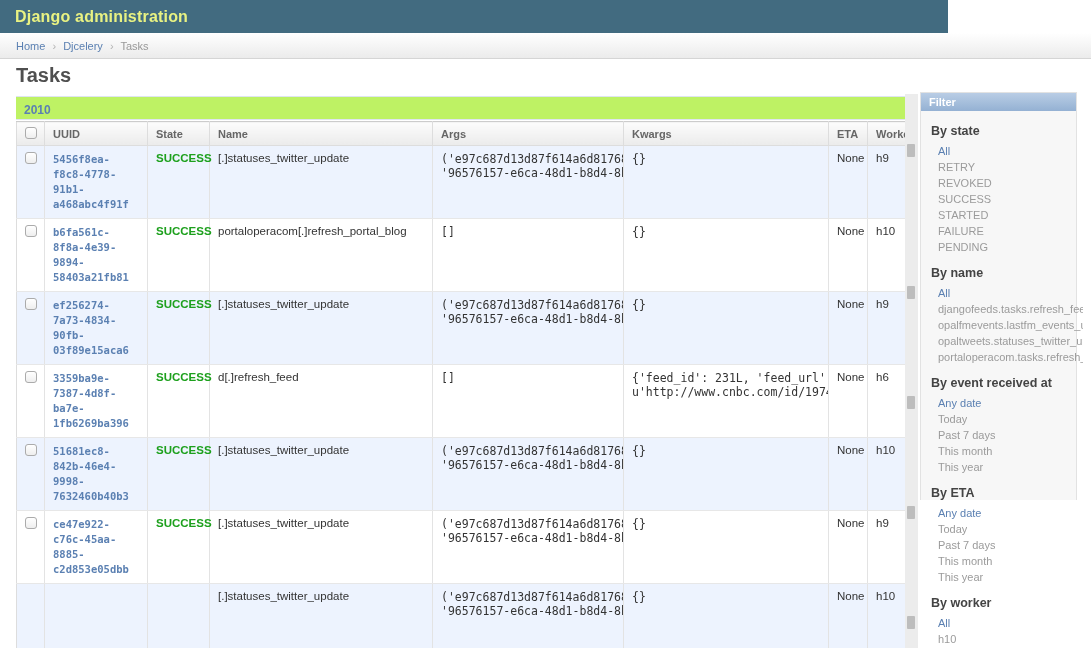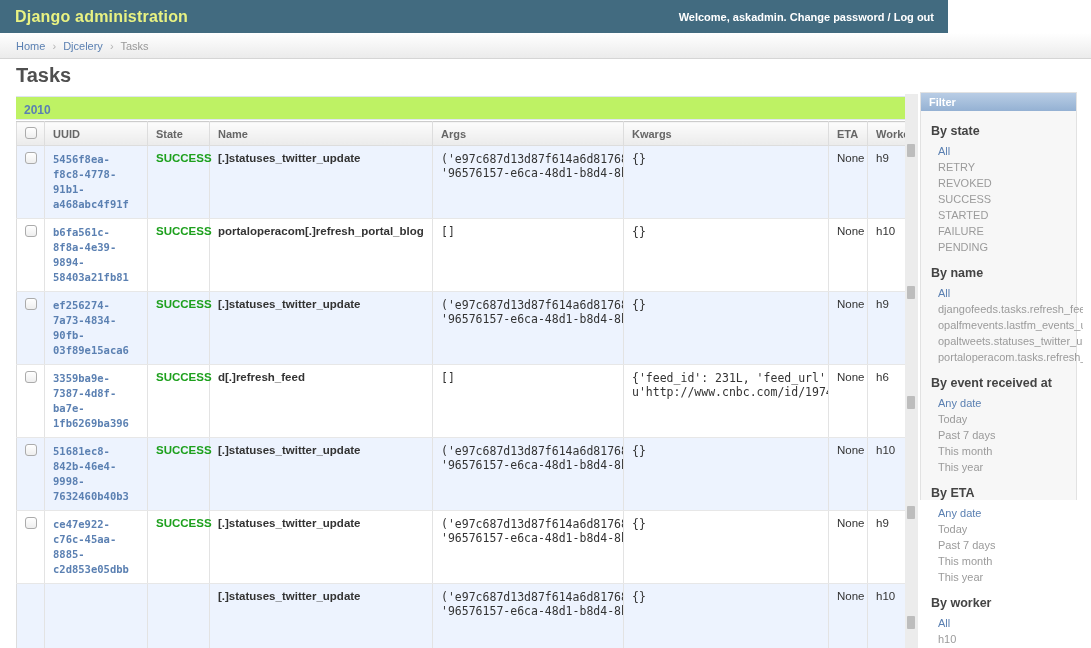--- a/index.html
+++ b/index.html
@@ -54,21 +54,21 @@
                      text-align:left; padding:4px 8px; border:1px solid #ddd; border-top:1px solid #ccc; height:22px; }
   table.results td { vertical-align:top; border-right:1px solid #e3e3e3; border-bottom:1px solid #e7e7e7;
                      padding:6px 8px; font-size:11.5px; color:#333; }
   table.results td:first-child, table.results th:first-child { border-left:1px solid #ddd; }
   tr.row-blue { background:#edf3fe; }
   tr.row-white { background:#fff; }
   tr.body-row { height:67px; }
   td.c-uuid a { font-family:"DejaVu Sans Mono", monospace; font-size:10.5px; font-weight:bold;
                 color:#5b80b2; text-decoration:none; line-height:15px; display:block; overflow-wrap:break-word; }
   td.c-state span { color:#1da01d; font-weight:bold; font-size:11.5px; }
-  td.c-name { font-weight:bold; color:#2b2b2b; }
+  td.c-name { font-weight:normal; color:#2b2b2b; }
   td.c-args, td.c-kwargs { font-family:"DejaVu Sans Mono", monospace; font-size:8px; color:#444;
                            white-space:pre; line-height:14px; overflow:hidden; padding-top:8px; }
   .cb { width:12px; height:12px; border:1px solid #ababab; border-radius:3px;
         background:linear-gradient(#ffffff,#eeeeee); display:inline-block; }
   th .cb { margin-top:1px; }
 
   
   .track { position:absolute; left:905px; top:94px; width:13px; height:554px; background:#ececec; }
 
   
@@ -85,27 +85,20 @@
   .fbody li.selected::before { content:""; position:absolute; left:-24px; top:1px; width:8px; height:13px;
                                background:#bdbdbd; border-radius:1px; }
 </style>
 </head>
 <body>
 
 <div id="app">
 
   <div class="hdr">
     <div class="brand">Django administration</div>
-    <div class="usertools">
-      <span>Welcome,</span>
-      <span>askadmin</span><span>.</span>
-      <a href="#">Change password</a>
-      <span>/</span>
-      <a href="#">Log out</a>
-    </div>
   </div>
 
   <div class="crumbs">
     <a href="#">Home</a>
     <span class="sep">›</span>
     <a href="#">Djcelery</a>
     <span class="sep">›</span>
     <span>Tasks</span>
   </div>
 

